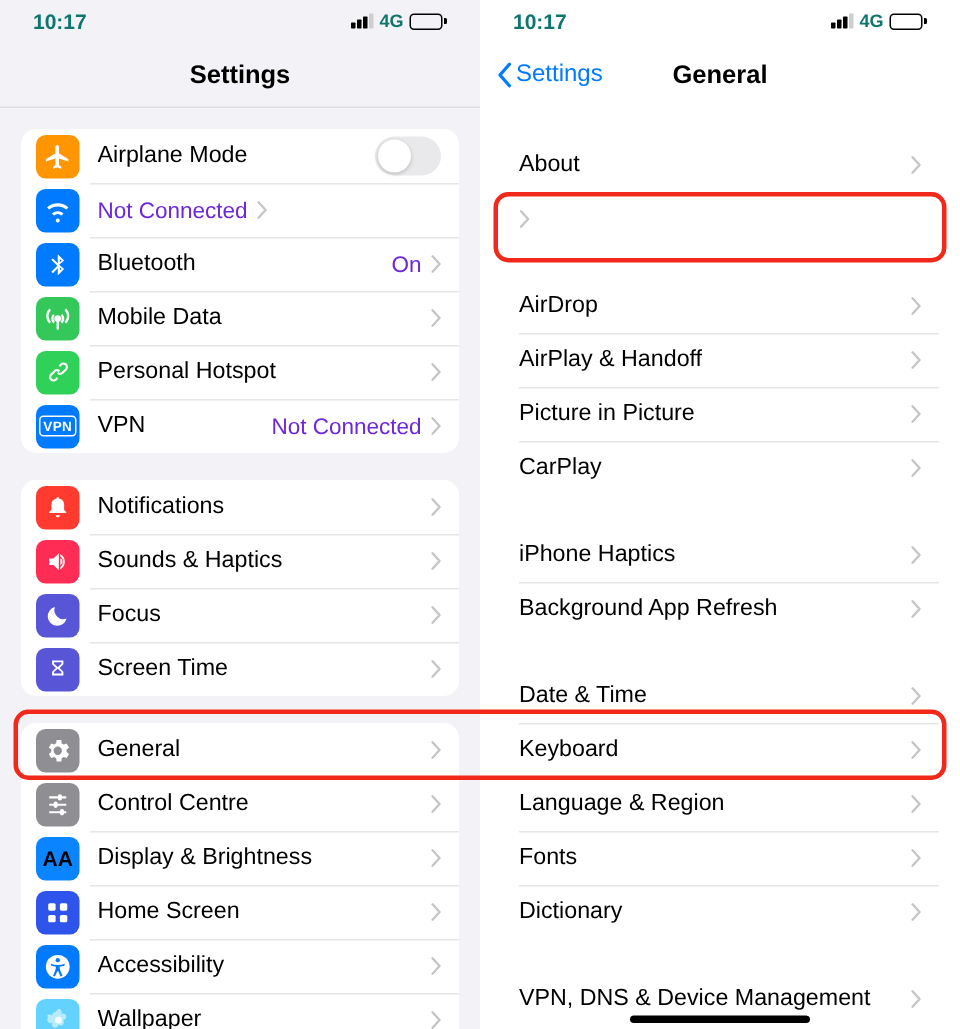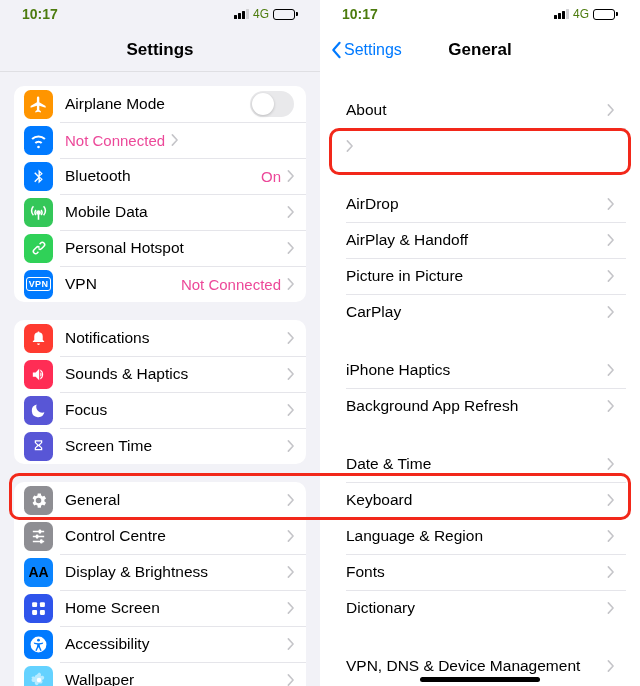--- a/index.html
+++ b/index.html
@@ -1,20 +1,20 @@
 <!DOCTYPE html>
 <html><head>
 <meta charset="utf-8">
 <style>
 *{box-sizing:border-box;margin:0;padding:0;font-family:-apple-system,BlinkMacSystemFont,"Segoe UI",Helvetica,Arial,sans-serif;-webkit-font-smoothing:antialiased}
 body{background:#fff;width:640px;height:686px;overflow:hidden;display:flex}
 .phone{width:320px;height:686px;position:relative;background:#f2f2f7;display:flex;flex-direction:column;overflow:hidden}
 .phone-right{background:#fff}
-.statusbar{height:28px;display:flex;align-items:center;justify-content:space-between;padding:0 22px 0 22px;font-size:14px;font-weight:600;color:#4d7c0f}
-.sb-right{display:flex;align-items:center;gap:4px;font-size:12px;font-weight:400}
+.statusbar{height:28px;display:flex;align-items:center;justify-content:space-between;padding:0 22px 0 22px;font-size:14px;font-weight:600;color:#0f766e}
+.sb-right{display:flex;align-items:center;gap:4px;font-size:12px;font-weight:700}
 .signal{display:inline-flex;align-items:flex-end;gap:1.5px}
 .signal i{display:block;width:2.5px;background:#000;border-radius:.5px}
 .signal i:nth-child(1){height:4px}
 .signal i:nth-child(2){height:6px}
 .signal i:nth-child(3){height:8px}
 .signal i:nth-child(4){height:10px;background:#cfcfd2}
 .battery{display:inline-flex;align-items:center}
 .batt-body{width:22px;height:11px;border:1px solid #000;border-radius:3px;position:relative;padding:1px}
 .batt-fill{background:#000;height:100%;width:78%;border-radius:1.5px}
 .batt-tip{width:2px;height:4px;background:#000;border-radius:0 1px 1px 0;margin-left:1px}
@@ -26,21 +26,21 @@
 .content{flex:1;overflow:hidden;padding:14px 14px 0 14px}
 .phone-right .content{padding:20px 14px 0 14px}
 .group{background:#fff;border-radius:10px;margin-bottom:18px;overflow:hidden}
 .phone-right .group{margin-bottom:22px}
 .row{display:flex;align-items:center;height:36px;padding:0 12px 0 12px;position:relative}
 .phone-left .row{padding-left:10px}
 .row+.row::before{content:"";position:absolute;left:46px;right:0;top:0;height:1px;background:#e5e5ea}
 .phone-right .row+.row::before{left:12px}
 .icon-wrap{width:29px;height:29px;border-radius:6.5px;display:flex;align-items:center;justify-content:center;margin-right:12px;flex-shrink:0;color:#fff}
 .row-label{font-size:15.5px;color:#000;flex:1;white-space:nowrap;overflow:hidden;text-overflow:ellipsis}
-.row-detail{font-size:15px;color:#ec4899;margin-right:6px}
+.row-detail{font-size:15px;color:#6d28d9;margin-right:6px}
 .chevron{color:#c5c5c9;flex-shrink:0}
 .chevron svg{width:7px;height:12px;display:block}
 .toggle{width:44px;height:26px;border-radius:13px;background:#e9e9eb;position:relative;flex-shrink:0}
 .toggle::after{content:"";position:absolute;width:22px;height:22px;border-radius:50%;background:#fff;top:2px;left:2px;box-shadow:0 1px 3px rgba(0,0,0,.2)}
 .highlight{position:absolute;border:3.5px solid #f2281a;border-radius:10px;pointer-events:none;z-index:30}
 .hl-left{left:9px;right:9px;top:473px;height:47px}
 .hl-right{left:329px;width:302px;top:128px;height:47px}
 .homebar{position:absolute;bottom:4px;left:50%;transform:translateX(-50%);width:120px;height:5px;border-radius:3px;background:#000}
 
 .bg-orange{background:#ff9500}.bg-blue{background:#007aff}.bg-green{background:#34c759}.bg-green2{background:#30d158}.bg-vpn{background:#007aff}.bg-red{background:#ff3b30}.bg-red2{background:#ff2d55}.bg-indigo{background:#5856d6}.bg-grey{background:#8e8e93}.bg-aa{background:#0a84ff}.bg-grid{background:#2f54eb}.bg-acc{background:#007aff}.bg-teal{background:#64d2ff}

